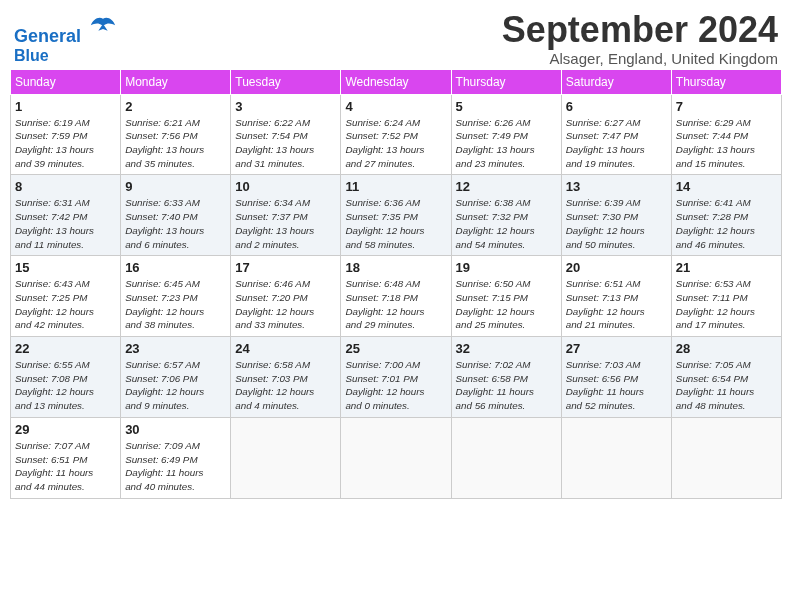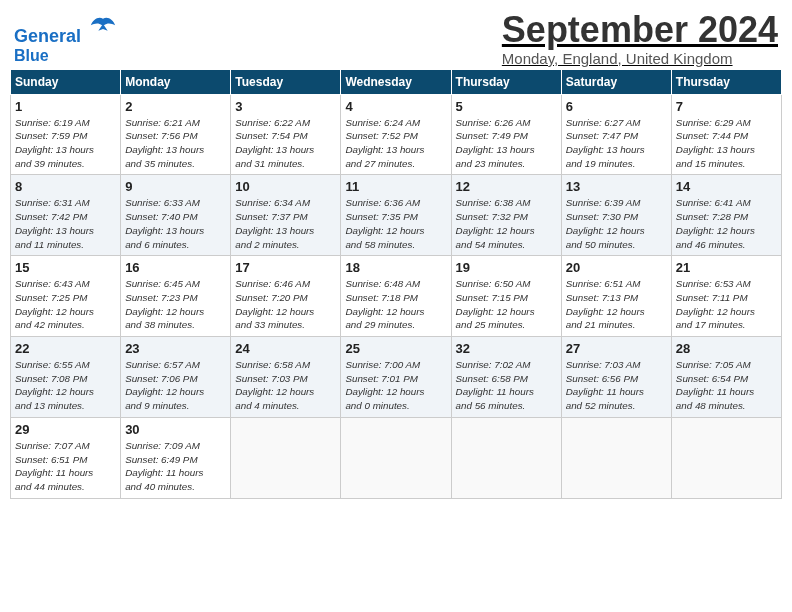--- a/index.html
+++ b/index.html
@@ -30,44 +30,44 @@
     }
     .logo-text span {
       color: #1a6fc4;
     }
     .logo-bird {
       width: 28px;
       height: 28px;
       margin-left: 3px;
     }
     .title-section {
-      text-decoration: underline;
+      text-align: right;
     }
     .month-title {
       font-size: 36px;
       font-weight: bold;
       color: #333;
       line-height: 1.1;
     }
     .location {
       font-size: 15px;
       color: #555;
     }
     .calendar {
       width: 100%;
       border-collapse: collapse;
       font-size: 10.5px;
     }
     .calendar th {
-      background: #0c4a6e;
+      background: #d946ef;
       color: #fff;
       padding: 5px 4px;
       text-align: left;
       font-size: 12px;
-      font-weight: bold;
+      font-weight: normal;
       border: 1px solid #fff;
     }
     .calendar td {
       border: 1px solid #ccc;
       padding: 4px 4px;
       vertical-align: top;
       width: calc(100% / 7);
       min-height: 70px;
       background: #fff;
     }
@@ -108,21 +108,21 @@
         <svg class="logo-bird" viewBox="0 0 30 30">
           <path d="M15 5 C10 2, 4 6, 2 12 C6 10, 10 9, 14 12 L15 14 L16 12 C20 9, 24 10, 28 12 C26 6, 20 2, 15 5 Z" fill="#1a6fc4"></path>
           <path d="M14 12 L10 18 L15 16 L20 18 L16 12 Z" fill="#1a6fc4"></path>
         </svg>
       </div>
       <div class="logo-text" style="color:#1a6fc4; font-size:16px;">Blue</div>
     </div>
   </div>
   <div class="title-section">
     <div class="month-title">September 2024</div>
-    <div class="location">Monday, England, United Kingdom</div>
+    <div class="location">Alsager, England, United Kingdom</div>
   </div>
 </div>
 
 <table class="calendar">
   <thead>
     <tr id="weekday-header">
     <th>Sunday</th>
         <th>Monday</th>
         <th>Tuesday</th>
         <th>Wednesday</th>

